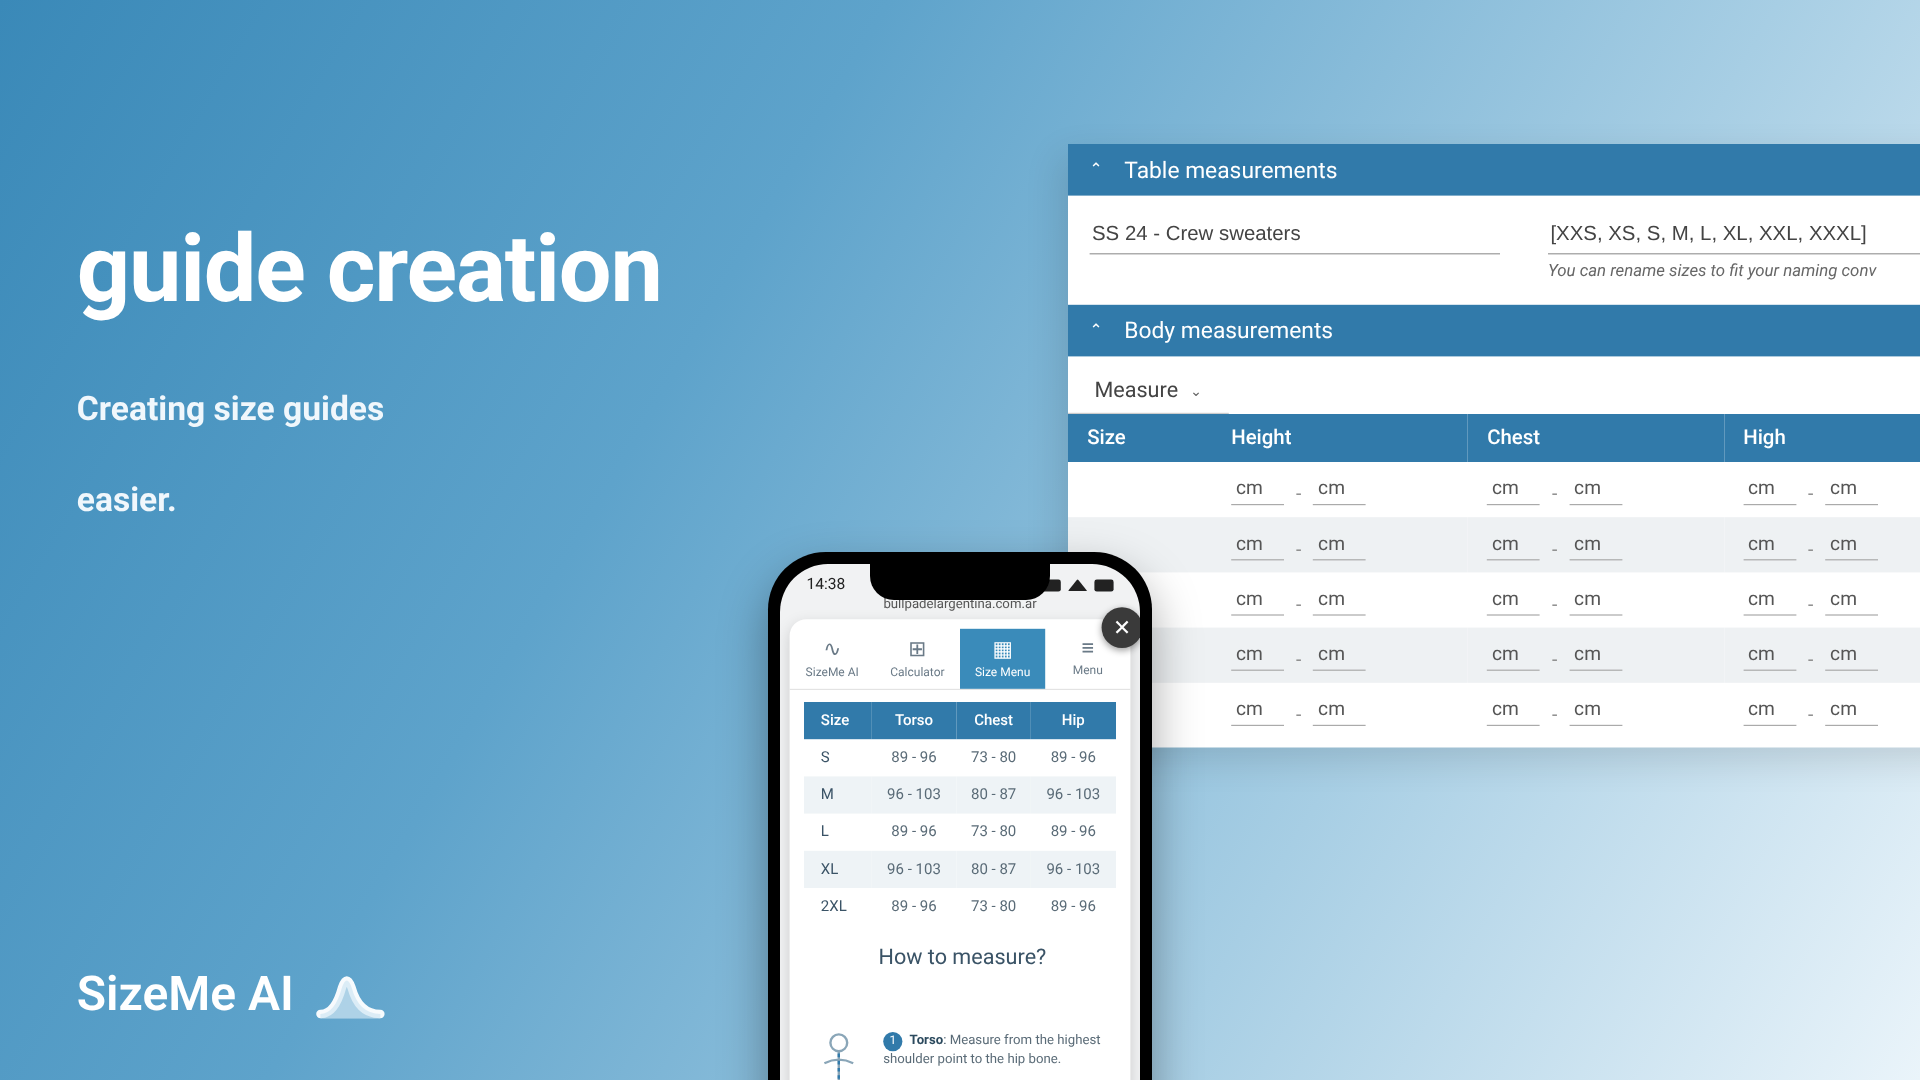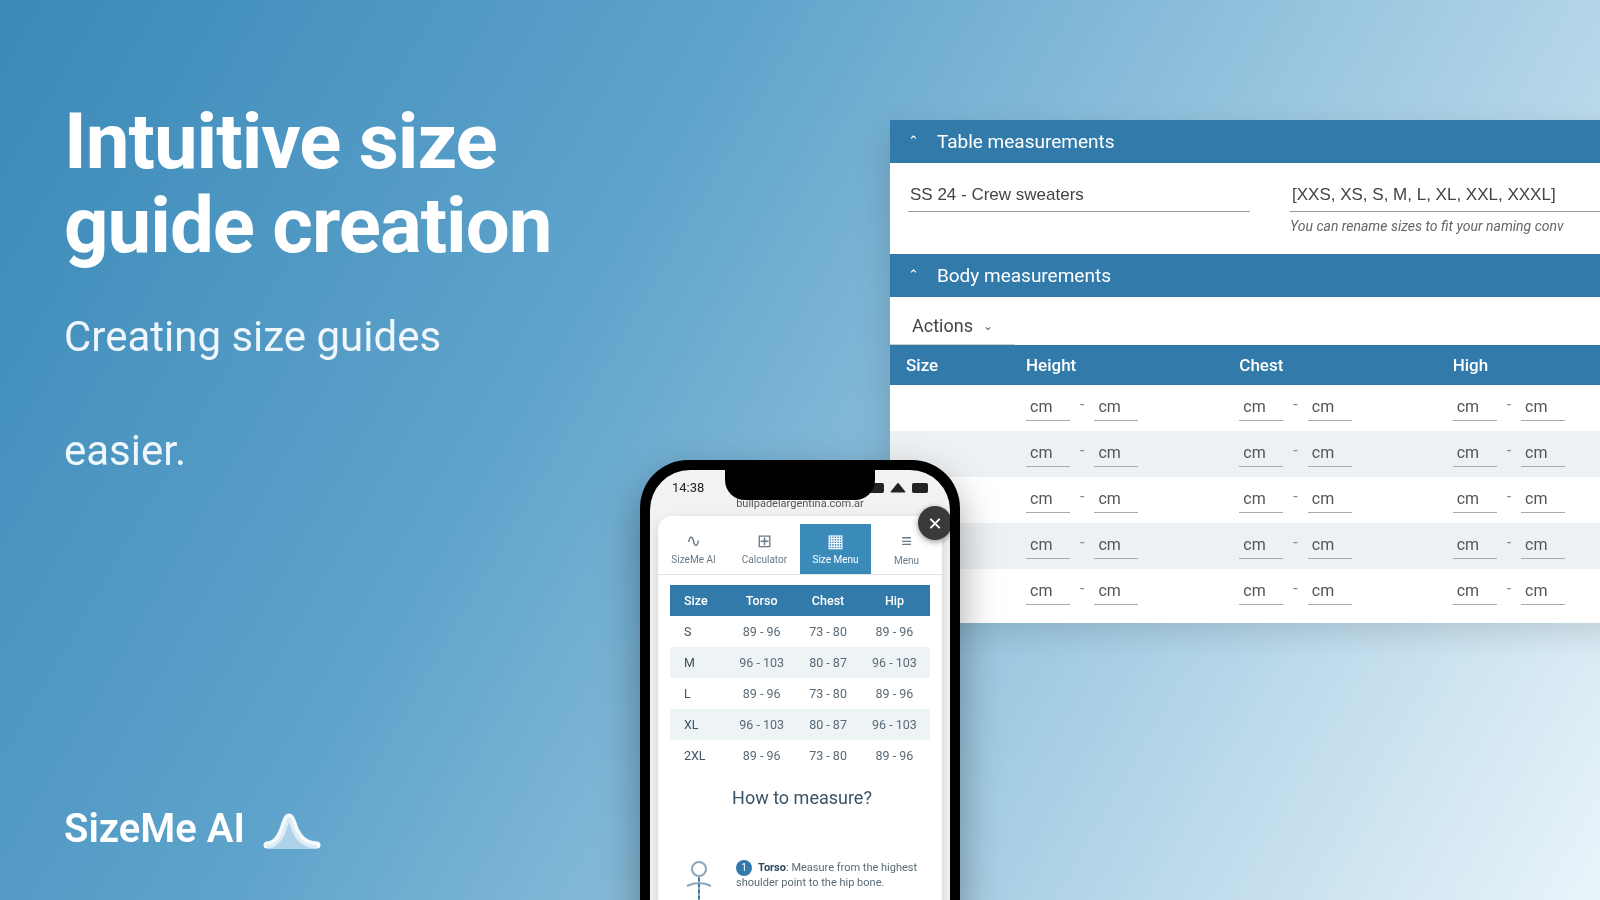--- a/index.html
+++ b/index.html
@@ -14,23 +14,23 @@
     left: 64px; top: 100px;
     color: #fff;
   }
   .hero h1 {
     font-size: 78px;
     font-weight: 700;
     line-height: 1.08;
     letter-spacing: -1px;
   }
   .hero .sub {
-    margin-top: 41px;
-    font-size: 42px;
-    font-weight: 400;
+    margin-top: 54px;
+    font-size: 28px;
+    font-weight: 700;
     line-height: 1.35;
     color: #f0f7fc;
   }
   .brand {
     position: absolute;
     left: 64px; bottom: 48px;
     display: flex; align-items: center;
     color: #fff;
     font-size: 40px;
     font-weight: 600;
@@ -60,21 +60,21 @@
   .uline { border:none; border-bottom:1px solid #999; padding:4px 2px 6px 2px; font-size:17px; color:#444; outline:none; width:100%; background:transparent;}
   .hint { font-style: italic; color:#666; font-size:14px; margin-top:6px; }
   .actions { padding: 18px 22px 8px 22px; display:inline-flex; align-items:center; gap:10px; font-size:18px; color:#444; border-bottom:1px solid #ccc;}
   .actions .chev-d { font-size:12px; color:#666; }
   table.meas { width:100%; border-collapse: collapse; }
   table.meas thead th {
     background:#317aaa; color:#fff; font-weight:500; font-size:17px; text-align:left; padding:10px 16px;
   }
   table.meas tbody tr:nth-child(even){ background:#eef1f3; }
   table.meas td { padding:10px 16px; font-size:16px; color:#555; }
-  .cmcell { display:flex; align-items:flex-start; gap:10px; }
+  .cmcell { display:flex; align-items:flex-end; gap:10px; }
   .cmcell .u { border-bottom:1px solid #aaa; padding:2px 10px 4px 4px; min-width:44px; display:inline-block;}
   .cmcell .dash { color:#888; }
 
   
   .phone {
     position:absolute;
     left: 640px; top: 460px;
     width: 320px; height: 640px;
     background:#000;
     border-radius: 48px;
@@ -121,21 +121,21 @@
   .bodyic{ width:54px; flex:none; display:flex; justify-content:center;}
   .howtxt{ font-size:11px; color:#5a6b77; line-height:1.35;}
   .howtxt .num{ display:inline-flex; width:16px;height:16px;border-radius:50%;background:#317aaa;color:#fff;font-size:10px;align-items:center;justify-content:center;margin-right:6px;}
   .howtxt b{ color:#2c4a5e;}
 </style>
 </head>
 <body>
 
 <div class="hero">
   <h1>
-    <span>Intuitive size</span><br>
+    <br>
     <span>guide creation</span>
   </h1>
   <div class="sub">
     <span>Creating size guides</span><br>
     <br>
     <span>easier.</span>
   </div>
 </div>
 
 <div class="brand">
@@ -162,21 +162,21 @@
       <div class="hint">You can rename sizes to fit your naming conv</div>
     </div>
   </div>
 
   <div class="section-hdr" style="margin-top:14px">
     <span class="chev">⌃</span>
     <span>Body measurements</span>
   </div>
 
   <div class="actions">
-    <span>Actions</span>
+    <span>Measure</span>
     <span class="chev-d">⌄</span>
   </div>
 
   <table class="meas">
     <thead>
       <tr>
         <th style="width:120px">Size</th>
         <th>Height</th>
         <th>Chest</th>
         <th>High</th>

